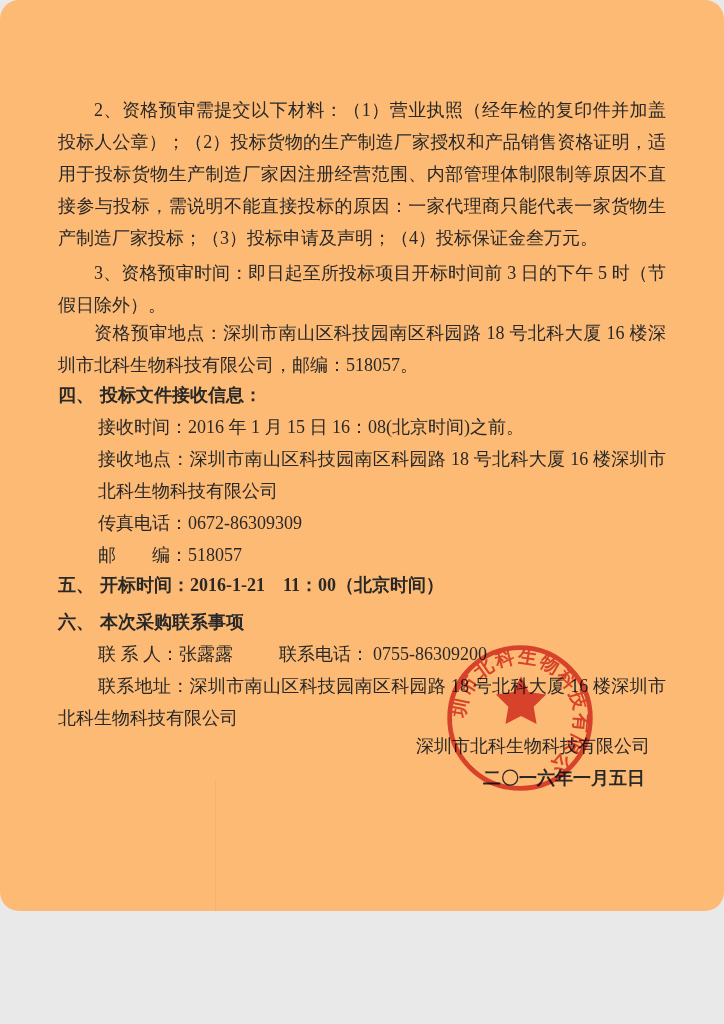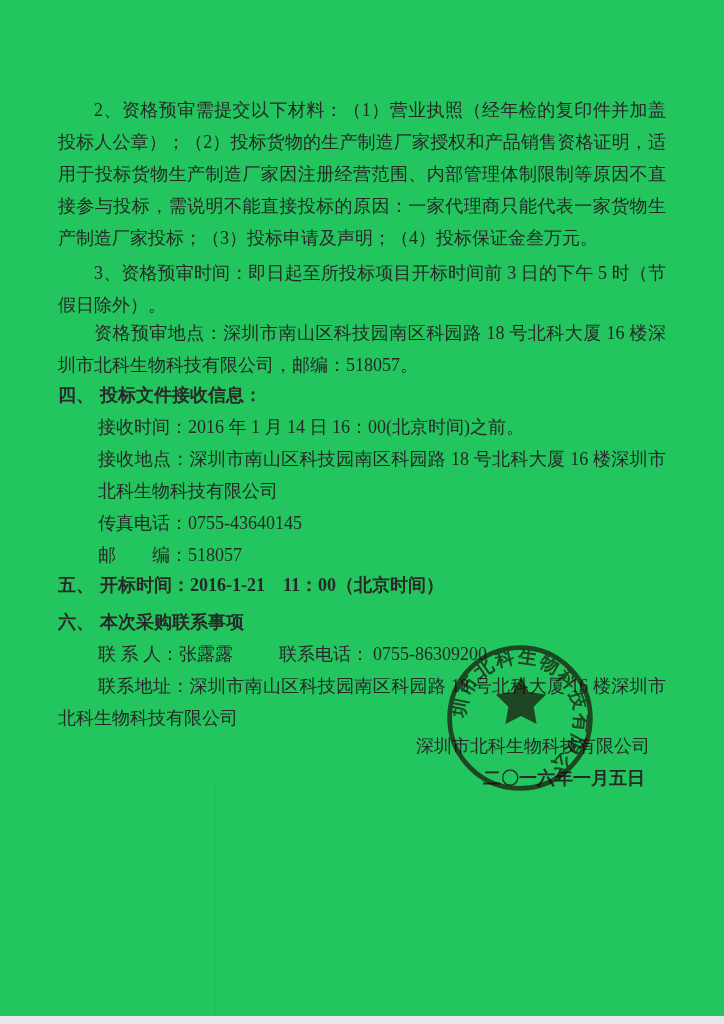--- a/index.html
+++ b/index.html
@@ -3,23 +3,24 @@
 <meta charset="utf-8">
 <style>
   html, body { margin: 0; padding: 0; }
   body {
     width: 724px; height: 1024px;
     background: #e9e9e9;
     font-family: "Liberation Serif", "DejaVu Serif", serif;
   }
   .page {
     position: relative;
-    width: 724px; height: 1016px;
-    background: #22c55e;
+    width: 724px; height: 911px;
+    background: #fdba74;
     overflow: hidden;
+    border-radius: 19px;
   }
   
   .scan-line {
     position: absolute; left: 215px; top: 780px;
     width: 1px; height: 244px;
     background: rgba(0,0,0,0.035);
   }
   .content {
     position: absolute;
     left: 58px; top: 0;
@@ -77,23 +78,23 @@
     <p class="para" id="p1">2、资格预审需提交以下材料：（1）营业执照（经年检的复印件并加盖投标人公章）；（2）投标货物的生产制造厂家授权和产品销售资格证明，适用于投标货物生产制造厂家因注册经营范围、内部管理体制限制等原因不直接参与投标，需说明不能直接投标的原因：一家代理商只能代表一家货物生产制造厂家投标；（3）投标申请及声明；（4）投标保证金叁万元。</p>
 
     <p class="para" id="p2">3、资格预审时间：即日起至所投标项目开标时间前 3 日的下午 5 时（节假日除外）。</p>
 
     <p class="para" id="p3">资格预审地点：深圳市南山区科技园南区科园路 18 号北科大厦 16 楼深圳市北科生物科技有限公司，邮编：518057。</p>
 
     <div class="section-row" id="h4">
       <span class="sec-num">四、</span><span class="sec-title">投标文件接收信息：</span>
     </div>
 
-    <div class="sub-line">接收时间：2016 年 1 月 14 日 16：00(北京时间)之前。</div>
+    <div class="sub-line">接收时间：2016 年 1 月 15 日 16：08(北京时间)之前。</div>
     <div class="sub-line">接收地点：深圳市南山区科技园南区科园路 18 号北科大厦 16 楼深圳市北科生物科技有限公司</div>
-    <div class="sub-line">传真电话：0755-43640145</div>
+    <div class="sub-line">传真电话：0672-86309309</div>
     <div class="sub-line">邮　　编：518057</div>
 
     <div class="section-row" id="h5">
       <span class="sec-num">五、</span><span class="sec-title">开标时间：</span><span class="sec-value">2016-1-21　11：00（北京时间）</span>
     </div>
 
     <div class="section-row" id="h6">
       <span class="sec-num">六、</span><span class="sec-title">本次采购联系事项</span>
     </div>
 

